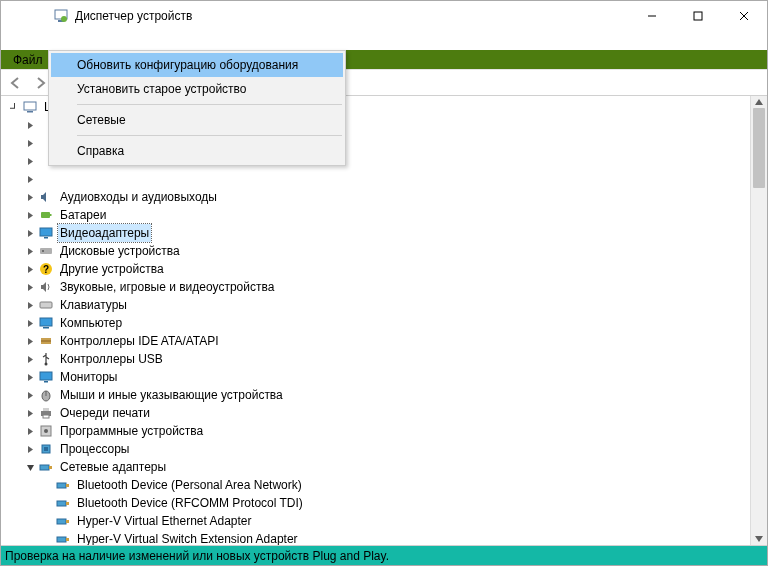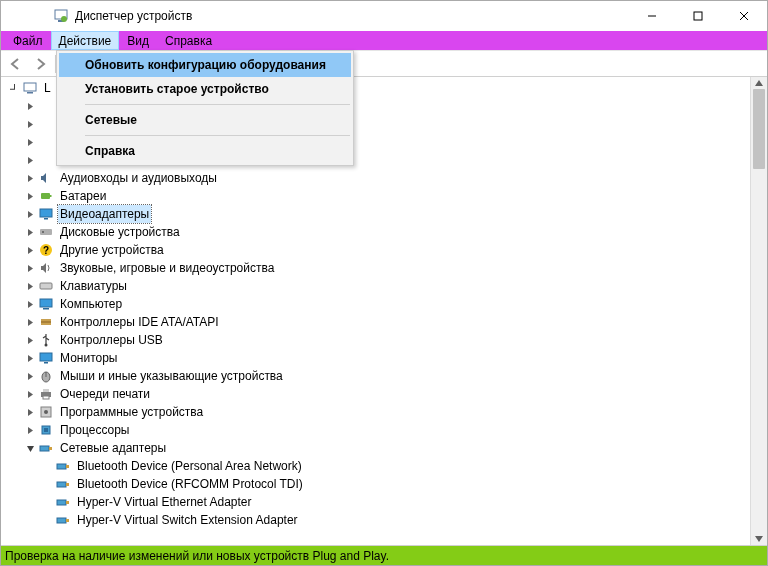--- a/index.html
+++ b/index.html
@@ -6,21 +6,21 @@
   html, body { width: 768px; height: 566px; overflow: hidden; font-family: "Segoe UI", Tahoma, sans-serif; font-size: 12px; background: #fff; color: #000; }
   .window { width: 768px; height: 566px; display: flex; flex-direction: column; border: 1px solid #aaa; }
   
   .titlebar { height: 30px; display: flex; align-items: center; padding-left: 8px; background: #fff; margin-left: 44px; }
   .titlebar .app-icon { width: 16px; height: 16px; margin-right: 6px; }
   .titlebar .title { flex: 0 0 auto; font-size: 12px; }
   .titlebar .spacer { flex: 1 1 auto; }
   .winbtn { width: 46px; height: 30px; display: flex; align-items: center; justify-content: center; }
   .winbtn svg { width: 10px; height: 10px; }
   
-  .menubar { height: 20px; display: flex; align-items: stretch; padding: 0 4px; background: #d946ef; border-bottom: 1px solid #e5e5e5; }
+  .menubar { height: 20px; display: flex; align-items: stretch; padding: 0 4px; background: #4d7c0f; border-bottom: 1px solid #e5e5e5; margin-top: 19px; }
   .menu-item { padding: 2px 8px; line-height: 16px; cursor: default; }
   .menu-item.open { background: #cce8ff; border: 1px solid #99d1ff; padding: 1px 7px; }
   
   .toolbar { height: 26px; display: flex; align-items: center; gap: 2px; padding: 0 4px; border-bottom: 1px solid #d0d0d0; }
   .tbtn { width: 22px; height: 22px; display: flex; align-items: center; justify-content: center; }
   .tsep { width: 1px; height: 18px; background: #d0d0d0; margin: 0 2px; }
   
   .tree-wrap { flex: 1 1 auto; position: relative; overflow: hidden; }
   .tree { position: absolute; inset: 0; padding: 2px 0 2px 4px; overflow: hidden; }
   .scrollbar { position: absolute; right: 0; top: 0; bottom: 0; width: 17px; background: #f0f0f0; border-left: 1px solid #dcdcdc; }
@@ -31,26 +31,26 @@
   .node { display: flex; align-items: center; height: 18px; line-height: 18px; white-space: nowrap; }
   .twisty { width: 14px; height: 14px; display: flex; align-items: center; justify-content: center; margin-right: 1px; }
   .twisty svg { width: 9px; height: 9px; }
   .nicon { width: 16px; height: 16px; margin-right: 4px; display: flex; align-items: center; justify-content: center; flex-shrink: 0; }
   .ind0 { padding-left: 2px; }
   .ind1 { padding-left: 18px; }
   .ind2 { padding-left: 50px; }
   .selected .label { background: #cce8ff; outline: 1px dotted #666; }
   .label { padding: 0 2px; }
   
-  .dropdown { position: absolute; top: 50px; left: 56px; width: 298px; background: #f2f2f2; border: 1px solid #ccc; box-shadow: 2px 2px 4px rgba(0,0,0,0.2); z-index: 50; padding: 2px; font-weight: bold; }
+  .dropdown { position: absolute; top: 50px; left: 48px; width: 298px; background: #f2f2f2; border: 1px solid #ccc; box-shadow: 2px 2px 4px rgba(0,0,0,0.2); z-index: 50; padding: 2px; }
   .dd-item { height: 24px; display: flex; align-items: center; padding-left: 26px; position: relative; font-size: 12px; }
   .dd-item.hl { background: #90c8f6; }
   .dd-sep { height: 1px; background: #d0d0d0; margin: 3px 1px 3px 26px; }
   
-  .statusbar { height: 20px; border-top: 1px solid #d0d0d0; display: flex; align-items: center; padding: 0 4px; font-size: 12px; background:#84cc16; }
+  .statusbar { height: 20px; border-top: 1px solid #d0d0d0; display: flex; align-items: center; padding: 0 4px; font-size: 12px; background:#14b8a6; }
 </style>
 </head>
 <body>
 
 <div class="window">
 
   <div class="titlebar">
     <span class="app-icon">
       <svg viewBox="0 0 16 16">
           <rect x="2" y="2" width="12" height="9" fill="#fff" stroke="#5a7aa0" stroke-width="1"></rect>

